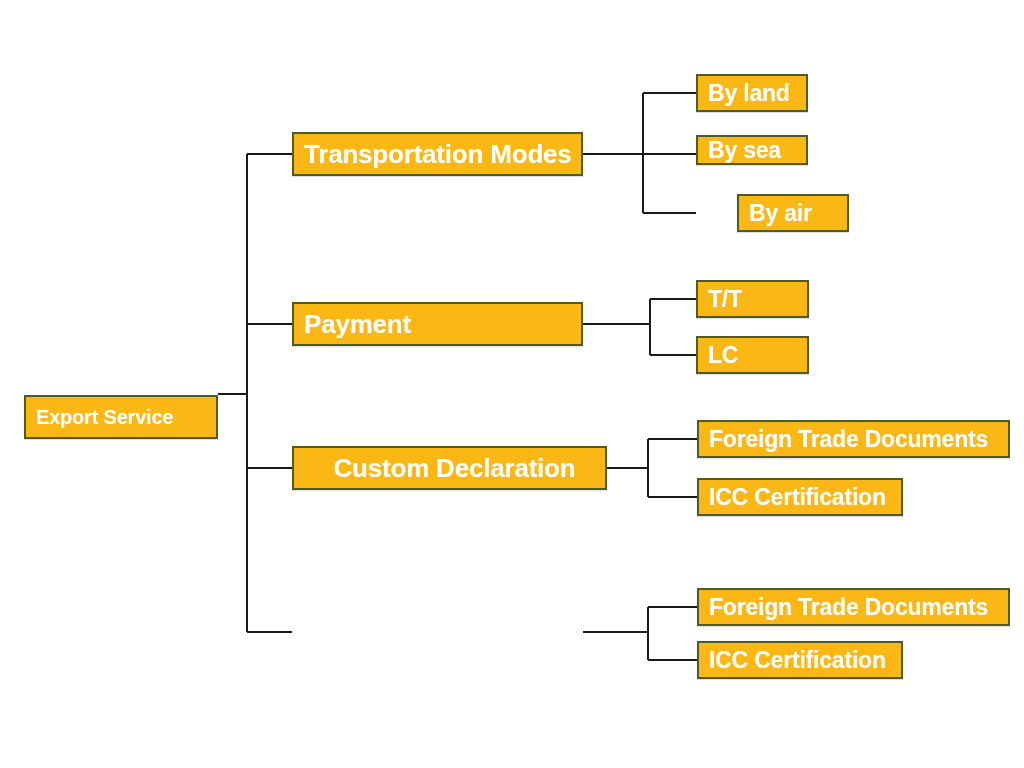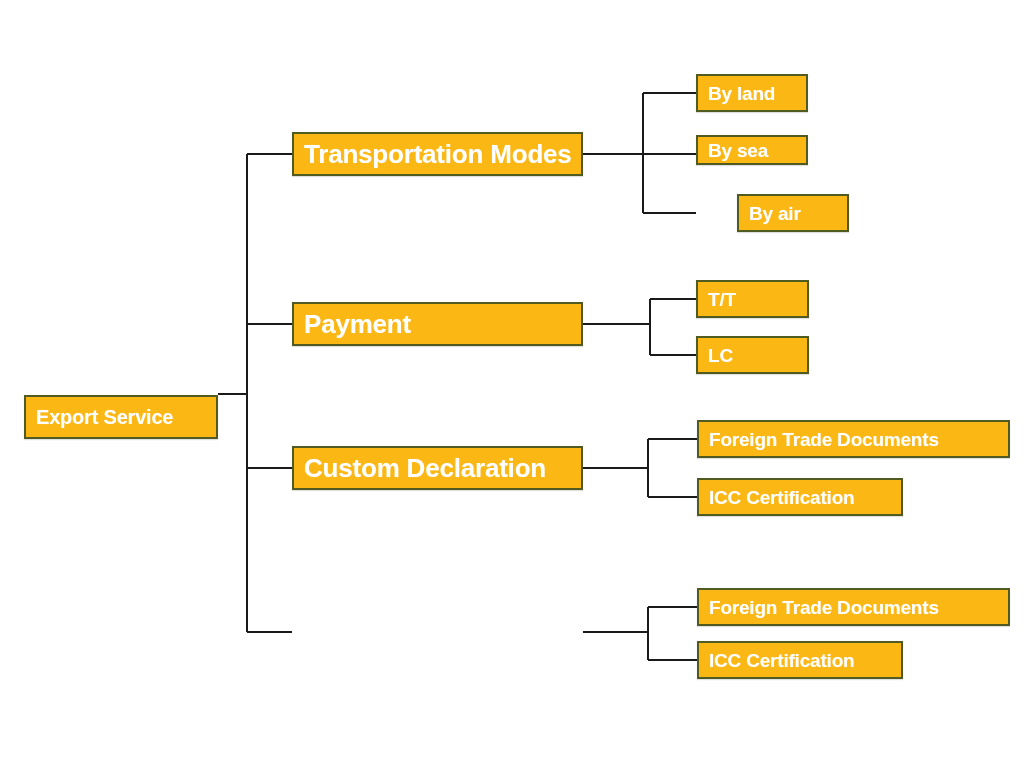--- a/index.html
+++ b/index.html
@@ -41,21 +41,21 @@
     color: #ffffff;
     font-weight: bold;
     letter-spacing: -0.2px;
     white-space: nowrap;
     padding-left: 10px;
     line-height: 1;
     text-shadow: 0 0 1px rgba(255,255,255,0.35);
   }
   .lvl0 .node-label { font-size: 20px; }
   .lvl1 .node-label { font-size: 26px; }
-  .lvl2 .node-label { font-size: 19px; }
+  .lvl2 .node-label { font-size: 23px; }
 </style>
 </head>
 <body>
 
 <div id="diagram-root">
 
   <svg id="connector-layer" viewBox="0 0 1024 768" width="1024" height="768" xmlns="http://www.w3.org/2000/svg">
       <line x1="218" y1="394" x2="247" y2="394" stroke="#1a1a1a" stroke-width="2.6" shape-rendering="crispEdges"></line>
       <line x1="247" y1="154" x2="247" y2="632" stroke="#1a1a1a" stroke-width="2.6" shape-rendering="crispEdges"></line>
       <line x1="247" y1="154" x2="292" y2="154" stroke="#1a1a1a" stroke-width="2.6" shape-rendering="crispEdges"></line>
@@ -101,21 +101,21 @@
   <div class="node lvl1" style="left: 292px; top: 302px; width: 291px; height: 44px;">
     <span class="node-label">Payment</span>
   </div>
   <div class="node lvl2" style="left: 696px; top: 280px; width: 113px; height: 38px;">
     <span class="node-label">T/T</span>
   </div>
   <div class="node lvl2" style="left: 696px; top: 336px; width: 113px; height: 38px;">
     <span class="node-label">LC</span>
   </div>
 
-  <div class="node lvl1" style="left: 292px; top: 446px; width: 291px; height: 44px;">
+  <div class="node lvl1" style="left: 292px; top: 446px; width: 315px; height: 44px; justify-content: center;">
     <span class="node-label">Custom Declaration</span>
   </div>
   <div class="node lvl2" style="left: 697px; top: 420px; width: 313px; height: 38px;">
     <span class="node-label">Foreign Trade Documents</span>
   </div>
   <div class="node lvl2" style="left: 697px; top: 478px; width: 206px; height: 38px;">
     <span class="node-label">ICC Certification</span>
   </div>
 
   <div class="node lvl2" style="left: 697px; top: 588px; width: 313px; height: 38px;">

